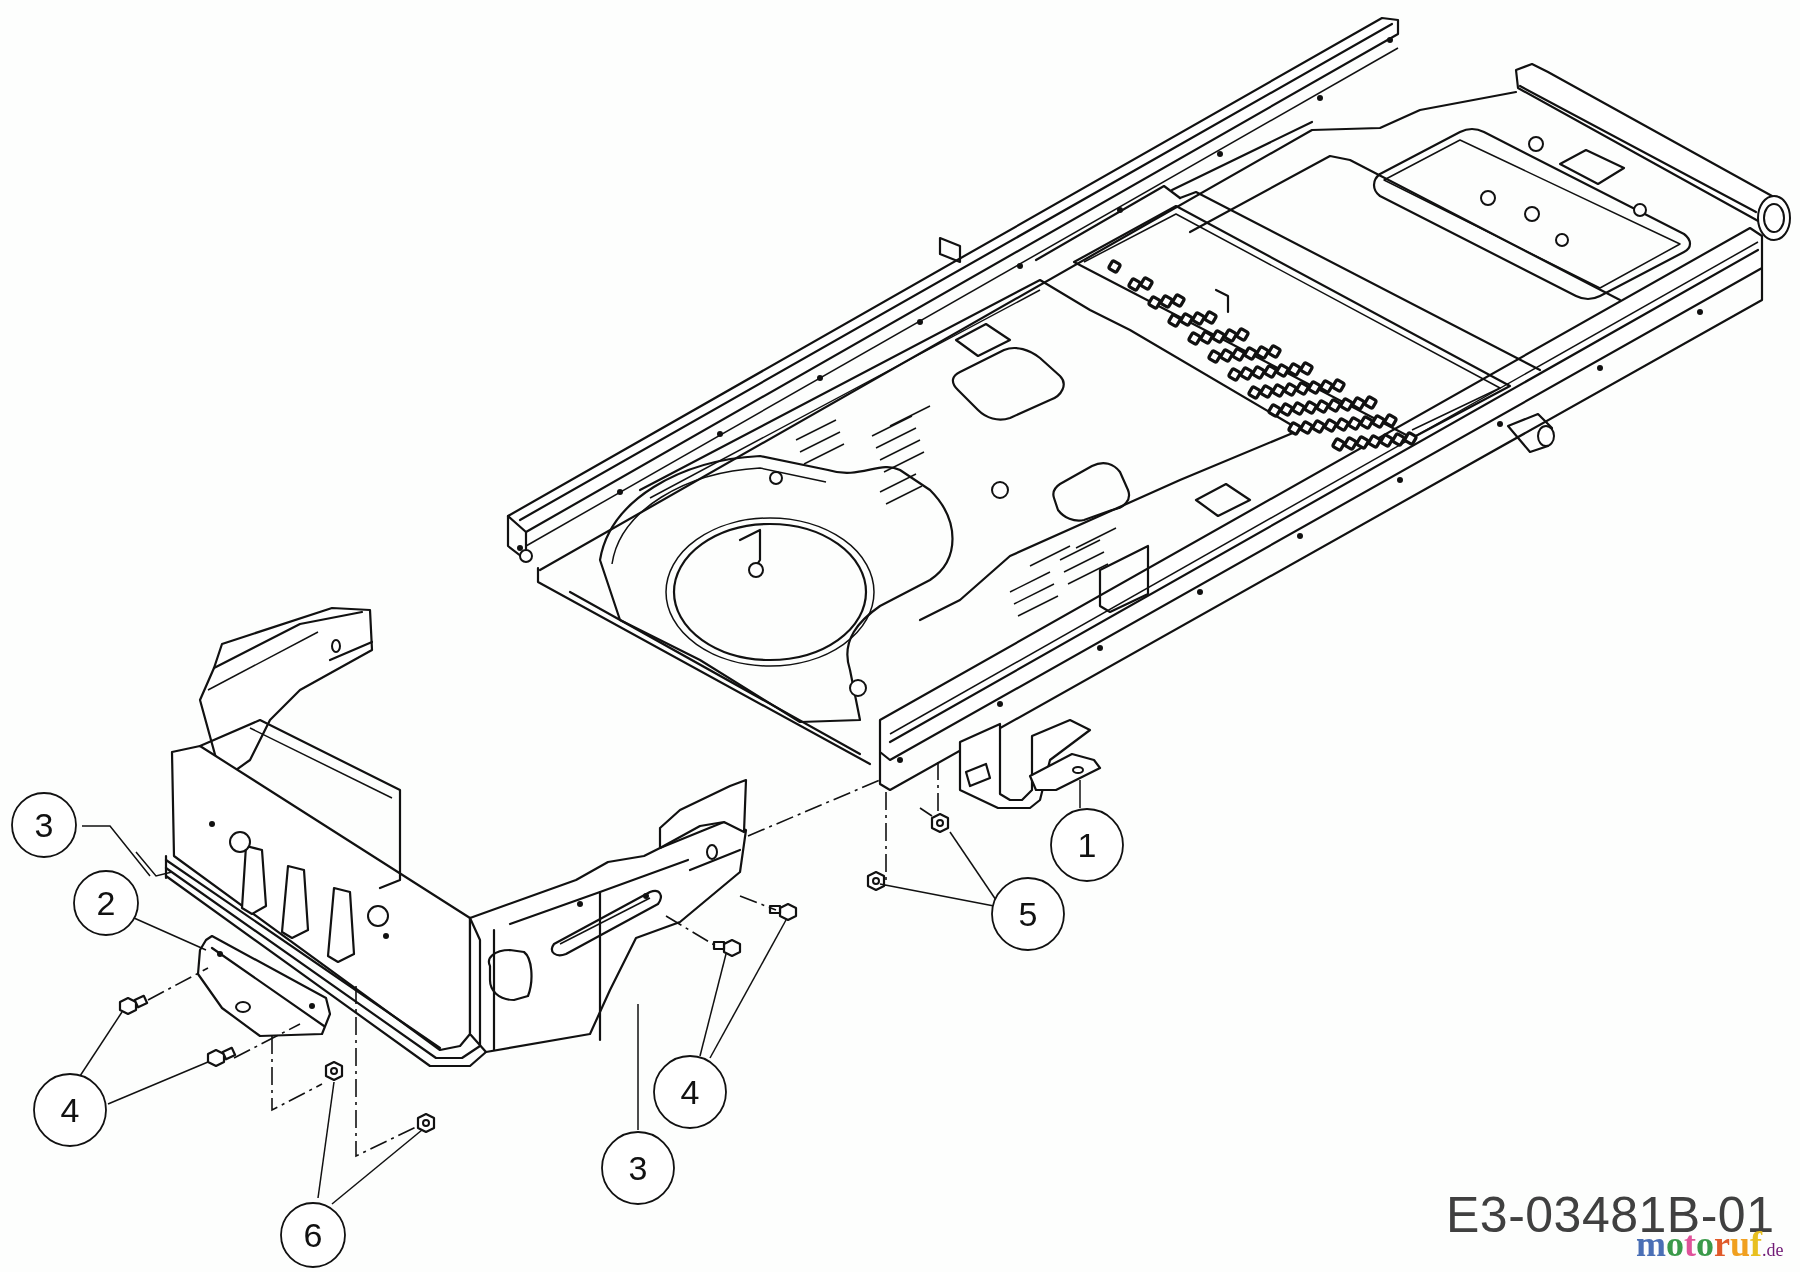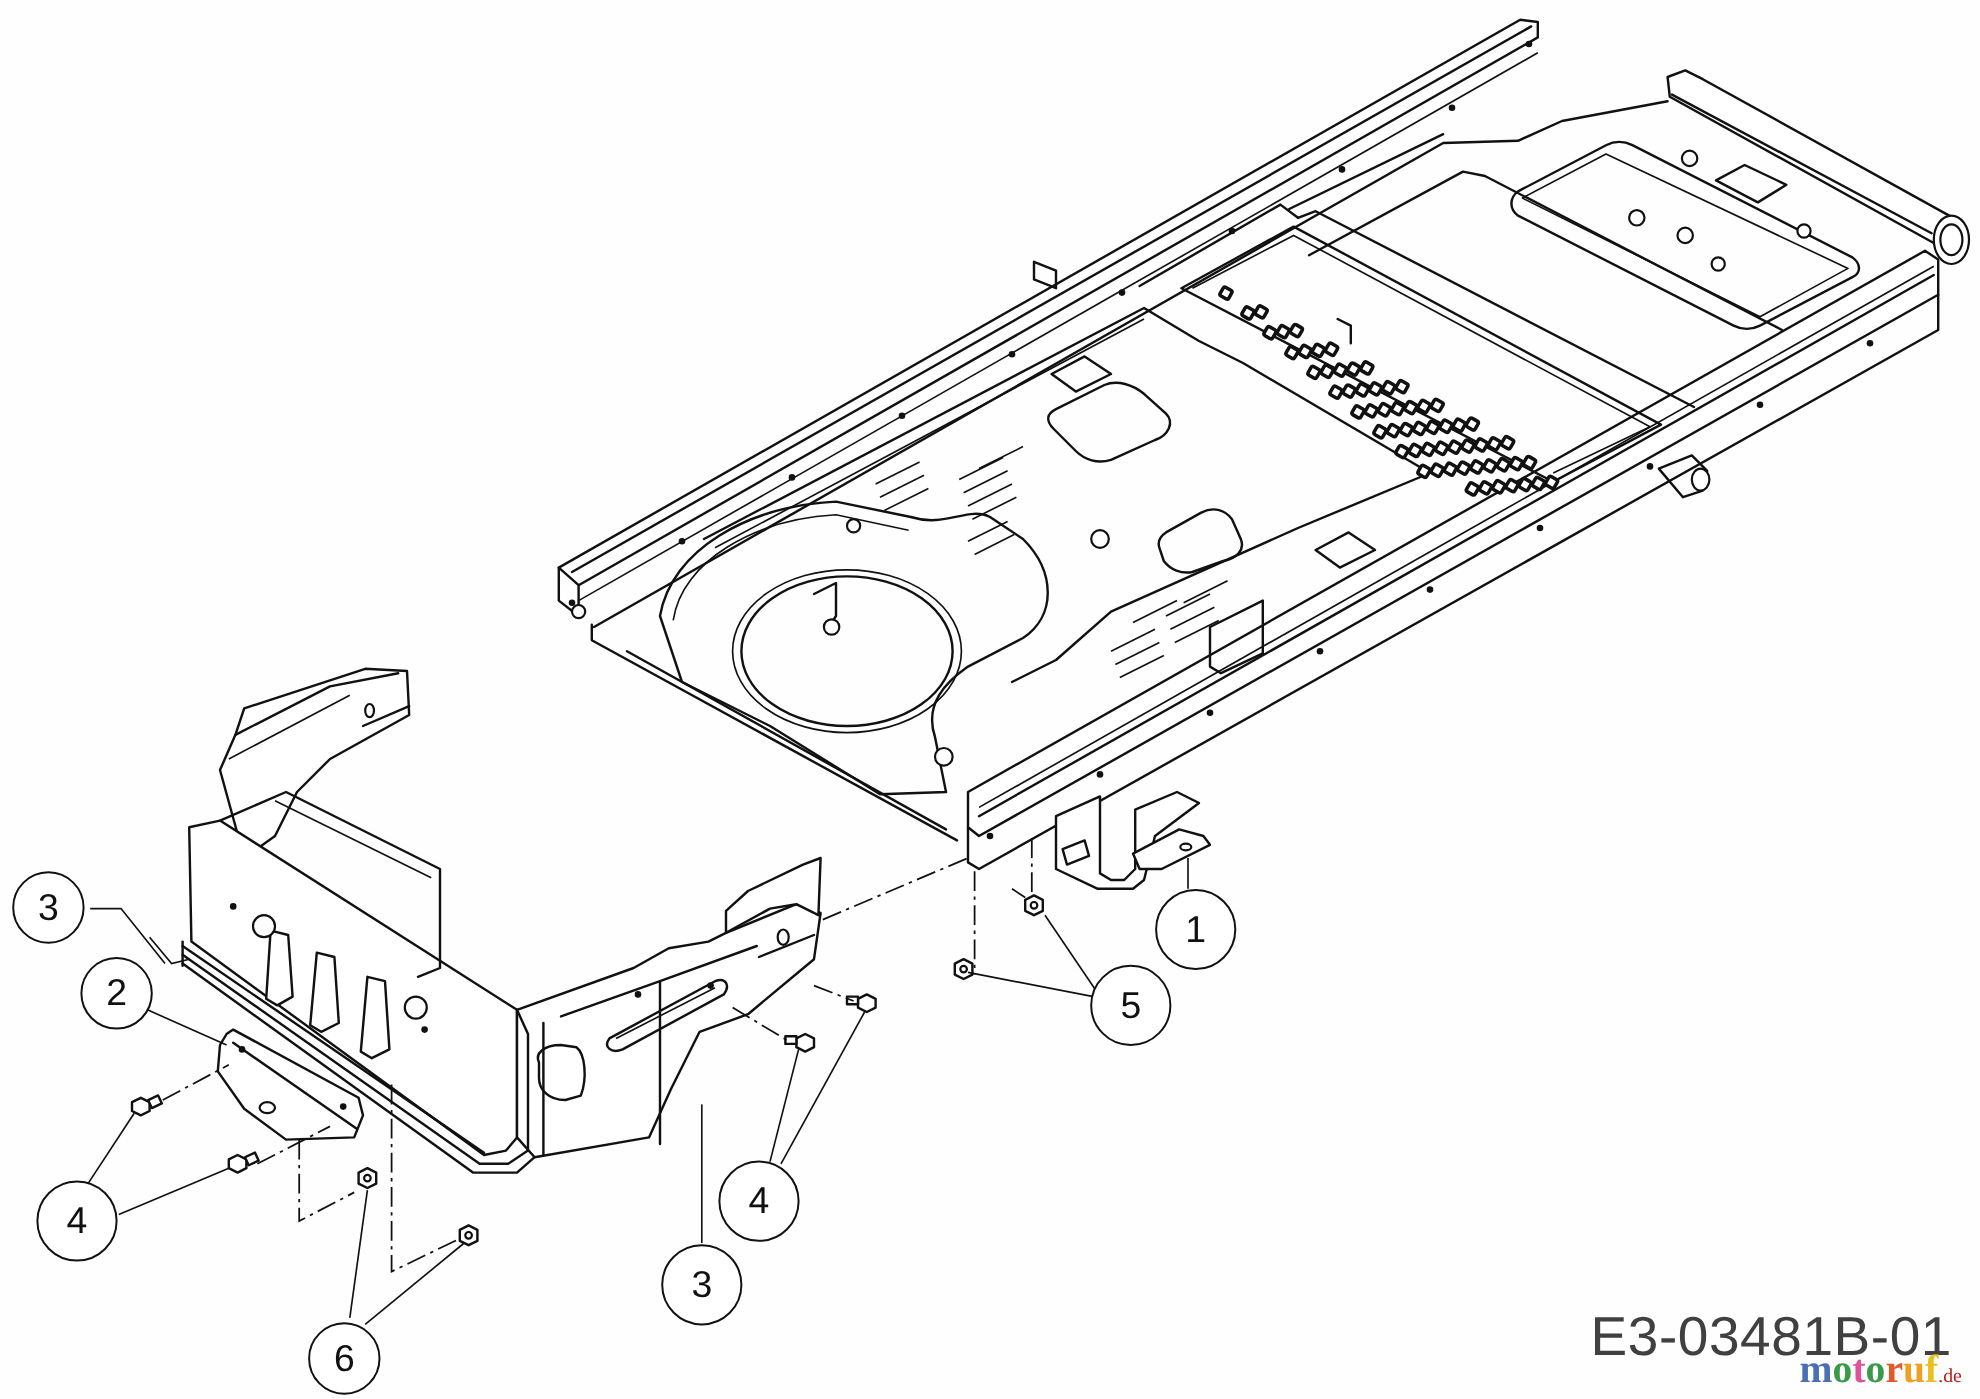--- a/index.html
+++ b/index.html
@@ -14,21 +14,21 @@
   .hole { fill: #fff; stroke: #111; stroke-width: 2; }
   .dot { fill: #111; }
   .sq { fill: #fff; stroke: #111; stroke-width: 3.2; }
   .callout-circle { fill: #fff; stroke: #111; stroke-width: 1.8; }
   .callout-num { font-family: "Liberation Sans", sans-serif; font-size: 34px; fill: #111; text-anchor: middle; dominant-baseline: central; }
   .drawing-id { position: absolute; left: 1446px; top: 1186px; font-size: 50px; color: #404040;
                 font-family: "Liberation Sans", sans-serif; letter-spacing: 0.5px; }
   .watermark { position: absolute; left: 1636px; top: 1226px; font-family: "Liberation Serif", serif;
                font-size: 36px; font-weight: bold; line-height: 1; }
   .watermark span { display: inline-block; }
-  .wm-suffix { font-size: 18px; color: #b91c1c; font-weight: normal; }
+  .wm-suffix { font-size: 18px; color: #701a75; font-weight: normal; }
 </style>
 </head>
 <body>
 
 <svg id="diagram" viewBox="0 0 1800 1272" xmlns="http://www.w3.org/2000/svg">
 
   <g>
 
     <path class="fill-w" d="M508,516 L1382,18 L1398,20 L1398,34 L526,532 Z"></path>
     <path class="ln" d="M526,532 L526,560 L508,546 L508,516"></path>

